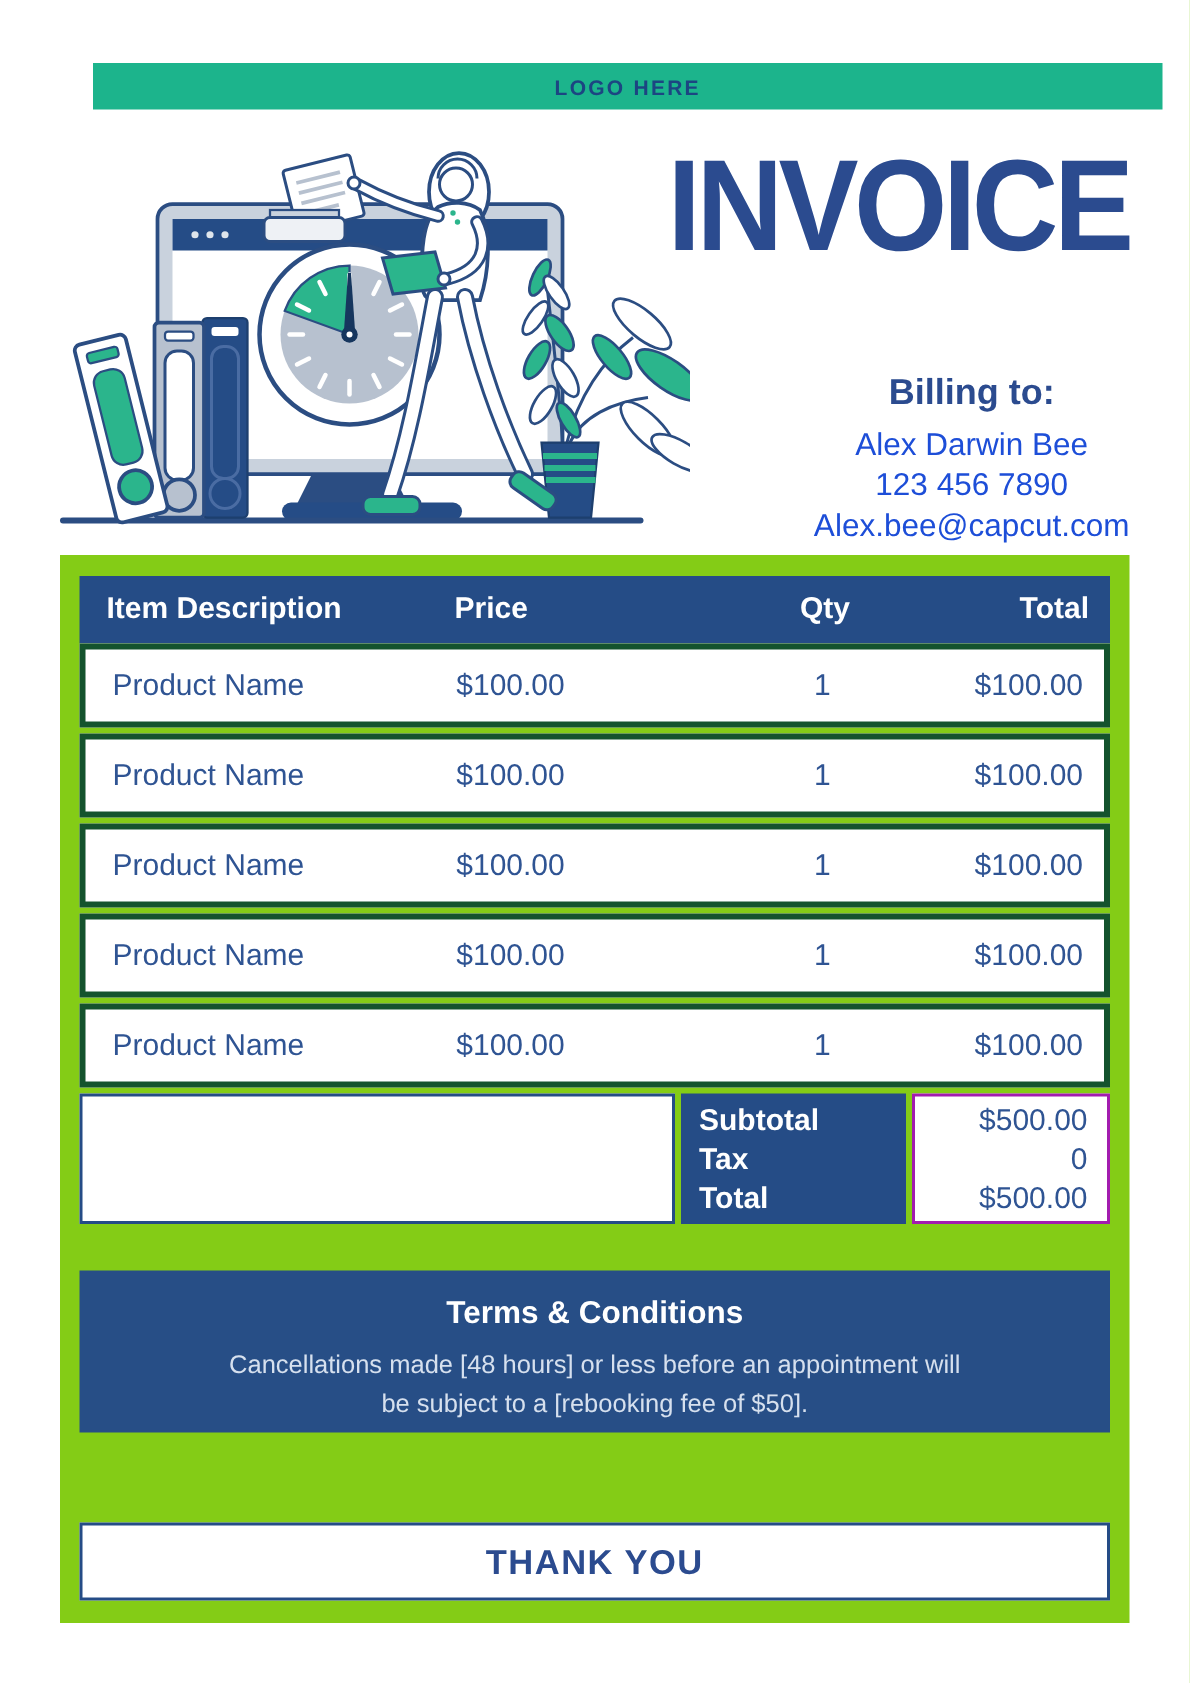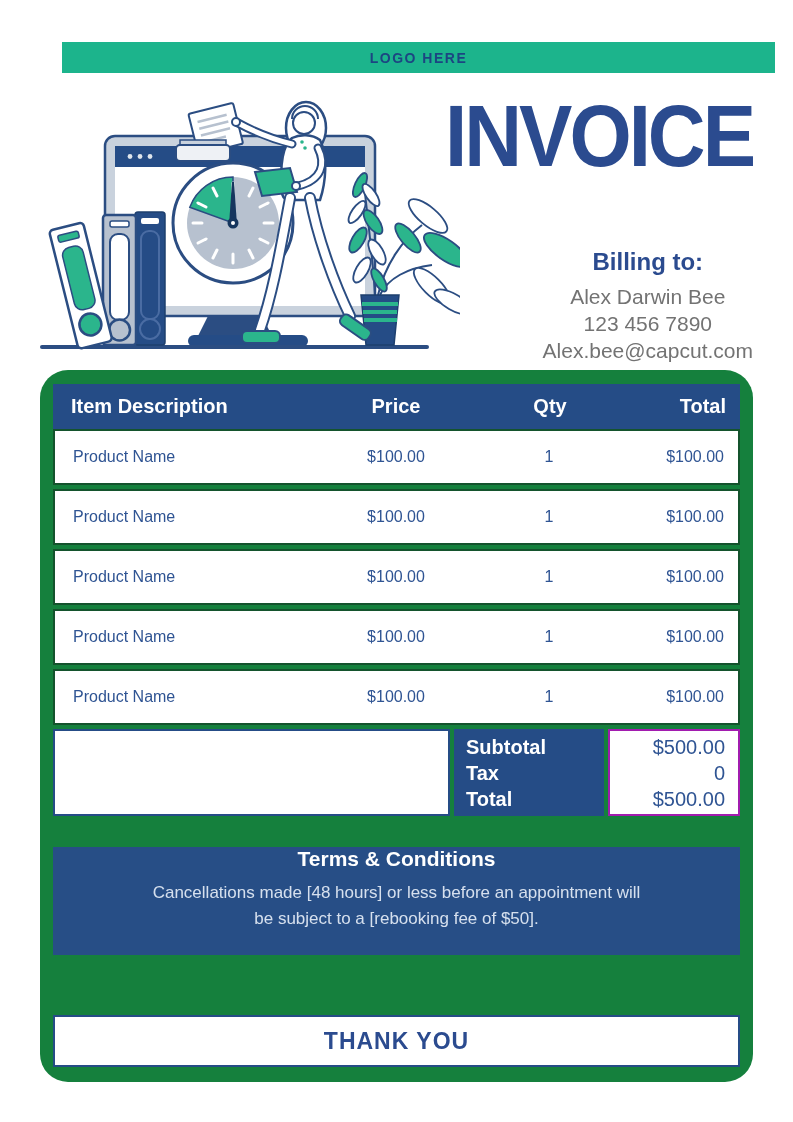--- a/index.html
+++ b/index.html
@@ -20,56 +20,55 @@
   .hero { position:absolute; left:30px; top:90px; width:430px; height:280px; }
   
   .invoice-title {
     position:absolute; right:40px; top:94px; color:#2B4B8F;
     font-size:80px; font-weight:700; letter-spacing:-3px; line-height:1;
     transform:scaleY(1.08); transform-origin:right top; white-space:nowrap;
   }
   
   .billing { position:absolute; right:40px; top:248px; text-align:center; }
   .billing-heading { color:#2B4B8F; font-size:24px; font-weight:700; margin-bottom:7px; }
-  .billing-line { color:#737373; font-size:21px; line-height:27px; }
+  .billing-line { color:#1d4ed8; font-size:21px; line-height:27px; }
   
   .green-panel {
     position:absolute; left:40px; top:370px; width:713px; height:712px;
-    background:#15803d;
-    border-radius:28px;
+    background:#84cc16;
   }
   .invoice-table { position:absolute; left:13px; top:14px; width:687px; }
   .t-header {
     height:45px; background:#254C86; display:flex; align-items:center;
     color:#ffffff; font-size:20px; font-weight:700;
   }
   .t-row {
-    height:56px; background:#ffffff; border:2px solid #14532d;
-    display:flex; align-items:center; color:#2F5493; font-size:16px;
+    height:56px; background:#ffffff; border:4px solid #14532d;
+    display:flex; align-items:center; color:#2F5493; font-size:20px;
   }
   .t-row + .t-row { margin-top:4px; }
   .c1 { width:250px; padding-left:18px; text-align:left; }
-  .c2 { width:186px; text-align:center; }
+  .c2 { width:186px; text-align:left; }
   .c3 { width:122px; text-align:center; }
   .c4 { width:129px; padding-right:14px; text-align:right; }
   
   .summary { position:absolute; left:13px; top:359px; width:687px; height:75px; display:flex; }
   .sum-left { width:397px; height:87px; background:#ffffff; border:2px solid #254C86; }
   .sum-labels {
     width:150px; height:87px; background:#254C86; margin-left:4px;
     padding:5px 0 0 12px; color:#ffffff; font-size:20px; font-weight:700; line-height:26px;
   }
   .sum-values {
     width:132px; height:87px; background:#ffffff; border:2px solid #a21caf; margin-left:4px;
     padding:3px 13px 17px 0; color:#2F5493; font-size:20px; line-height:26px; text-align:right;
   }
   
   .terms {
     position:absolute; left:13px; top:477px; width:687px; height:108px;
-    background:#274E86; text-align:center; 
+    background:#274E86; text-align:center; padding-top:17px;
   }
   .terms-title { color:#ffffff; font-size:21px; font-weight:700; margin-bottom:9px; }
   .terms-line { color:#D6E0EE; font-size:17px; line-height:25.5px; }
   
   .thankyou {
     position:absolute; left:13px; top:625px; width:687px; height:52px;
     background:#ffffff; border:2px solid #254C86;
     display:flex; align-items:center; justify-content:center;
     color:#2B4B8F; font-size:23px; font-weight:700; letter-spacing:1px;margin-top:20px;
   }

